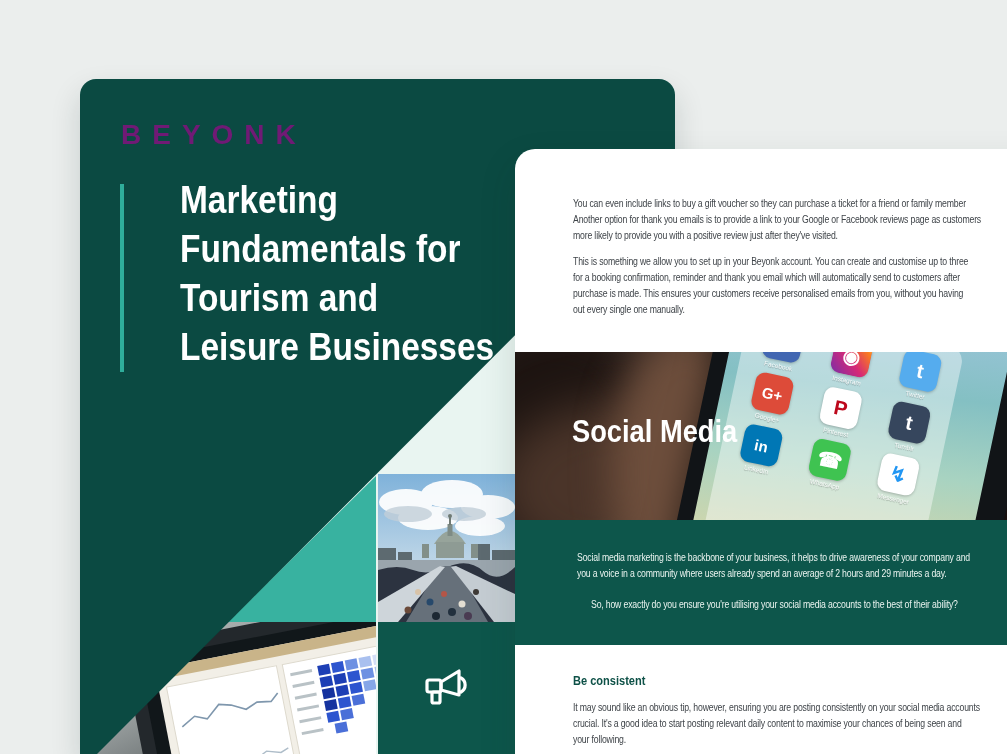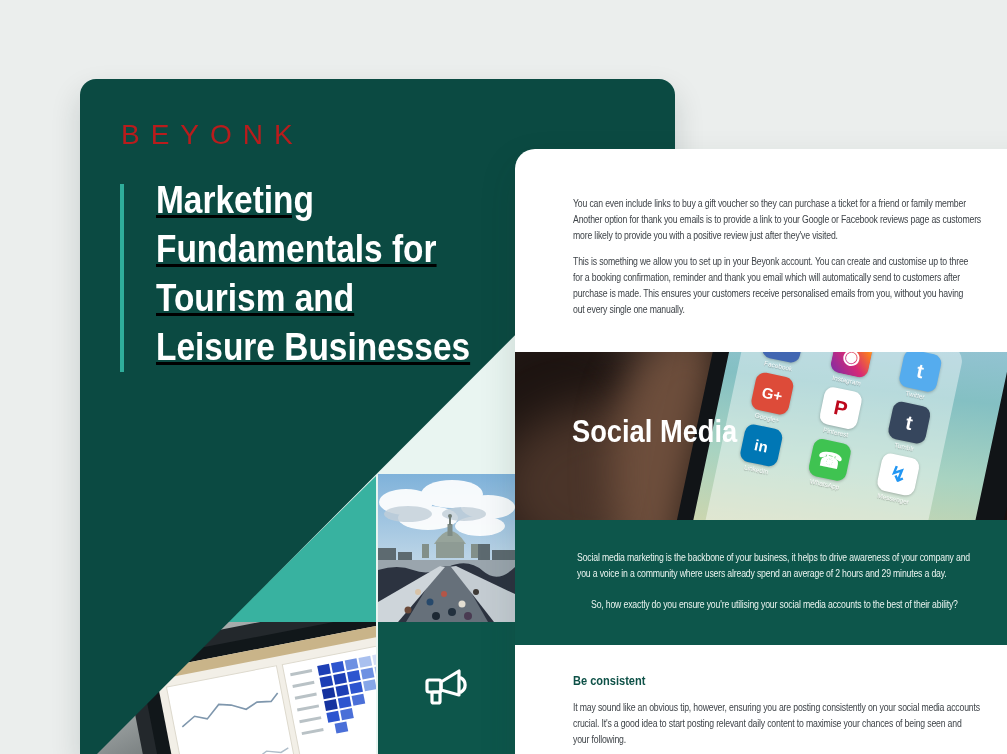--- a/index.html
+++ b/index.html
@@ -9,24 +9,24 @@
   .abs { position:absolute; }
 
   
   #cover { left:80px; top:79px; width:595px; height:675px; border-radius:16px 16px 0 0;
            overflow:hidden; background:#e9f5f1; box-shadow:0 14px 30px rgba(10,40,35,.16); }
   #laptop-photo { left:0; top:520px; width:296px; height:155px; }
   #tri-turquoise { left:148px; top:397px; width:148px; height:146px; background:#38b2a0;
            clip-path:polygon(100% 0, 100% 100%, 0 100%); }
   #teal-main { left:0; top:0; width:595px; height:675px; background:#0b4a42;
            clip-path:polygon(0 0, 595px 0, 595px 96px, 17px 675px, 0 675px); }
-  #logo { left:41px; top:40px; color:#b91c1c; font-size:28px; font-weight:400;
+  #logo { left:41px; top:40px; color:#701a75; font-size:28px; font-weight:700;
           letter-spacing:11px; white-space:nowrap; }
   #accent-bar { left:40px; top:105px; width:4px; height:188px; background:#2fae9b; }
-  #title { left:76px; top:97px;text-decoration:underline; }
+  #title { left:100px; top:97px; }
   .tl { font-size:38px; font-weight:600; color:#ffffff; line-height:49px; white-space:nowrap;
         transform:scaleX(.88); transform-origin:0 0; }
   #stpaul { left:298px; top:395px; width:137px; height:148px; overflow:hidden; }
   #mega-tile { left:298px; top:543px; width:137px; height:132px; background:#0d564b;
         display:flex; align-items:center; justify-content:center; }
 
   
   #wcard { left:515px; top:149px; width:560px; height:640px; background:#ffffff;
            border-radius:20px; box-shadow:0 16px 36px rgba(20,45,40,.15); overflow:hidden; }
   .bodyline { white-space:nowrap; font-size:10px; letter-spacing:-.2px; line-height:16px;

